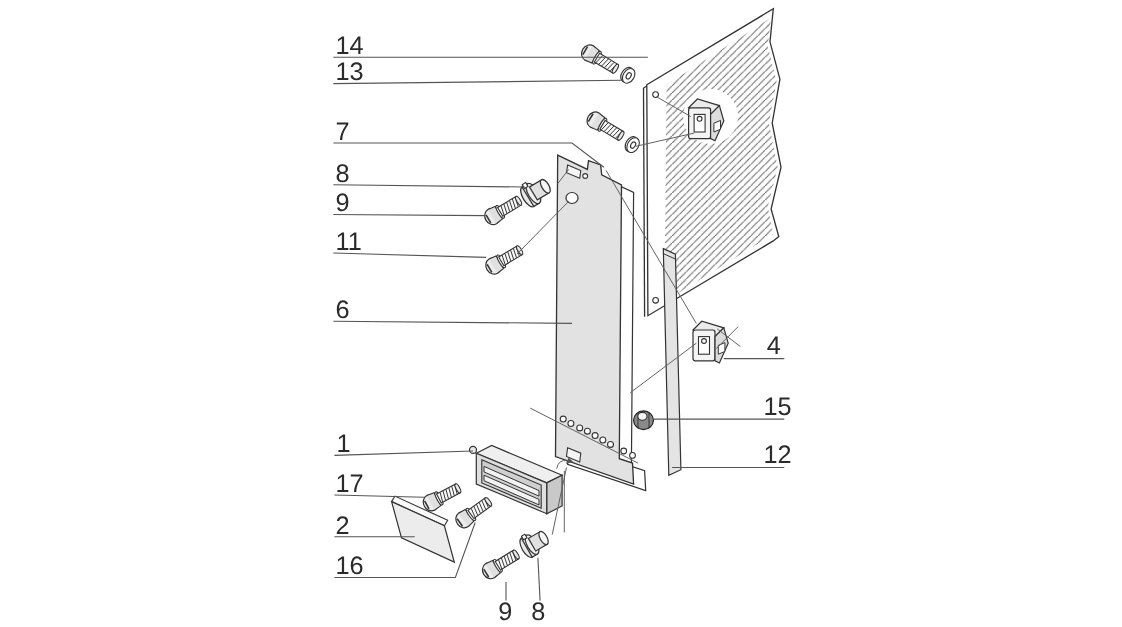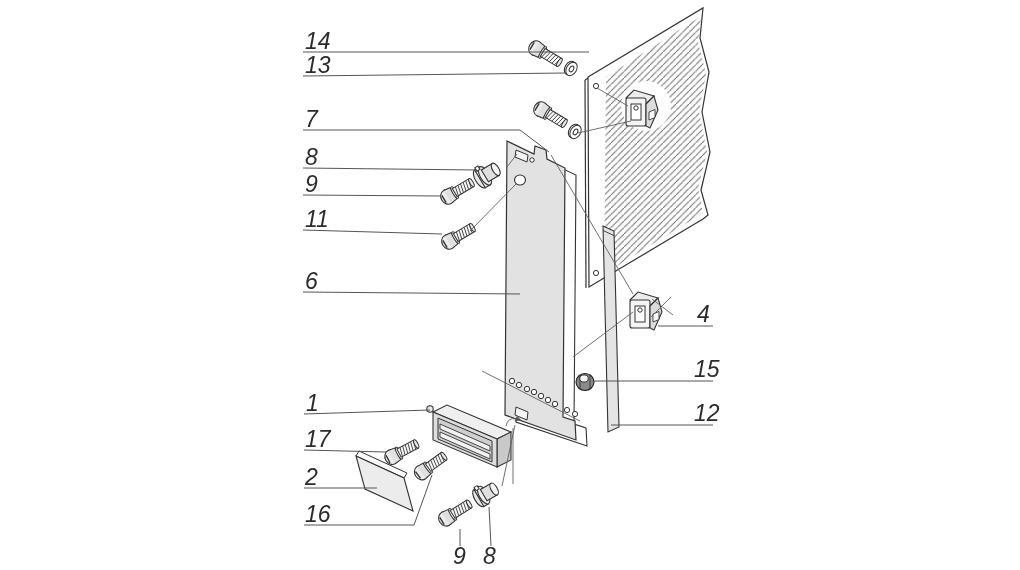--- a/index.html
+++ b/index.html
@@ -1,17 +1,17 @@
 <!DOCTYPE html>
 <html><head>
 <meta charset="utf-8">
 <style>
   html,body{margin:0;padding:0;background:#ffffff;}
   #stage{position:relative;width:1020px;height:570px;background:#0369a1;overflow:hidden;
-         font-family:"Liberation Sans",sans-serif;font-style:italic;}
+         font-family:"Liberation Sans",sans-serif;}
   svg{display:block;}
   .callout{font-family:"Liberation Sans",sans-serif;font-size:23px;fill:#2b2b2b;}
   .leader{stroke:#555555;stroke-width:1;fill:none;}
   .constr{stroke:#606060;stroke-width:0.9;fill:none;}
   .outline{stroke:#333333;stroke-width:1.2;}
 </style>
 </head>
 <body>
 
 <div id="stage">

